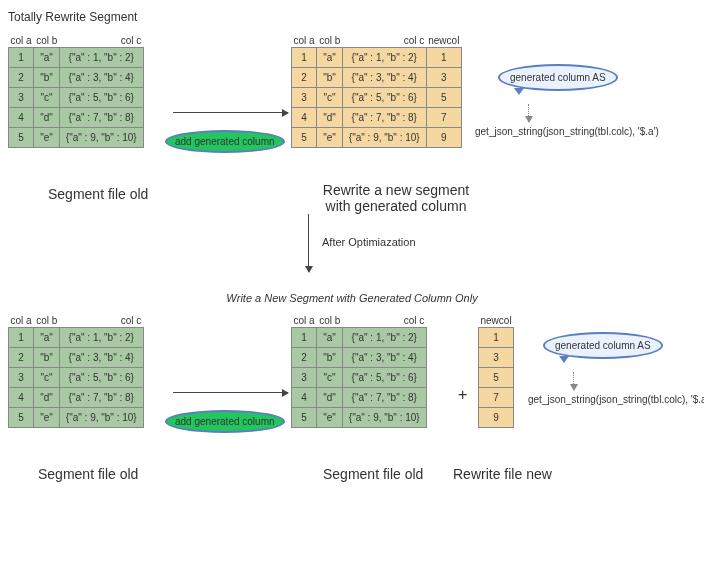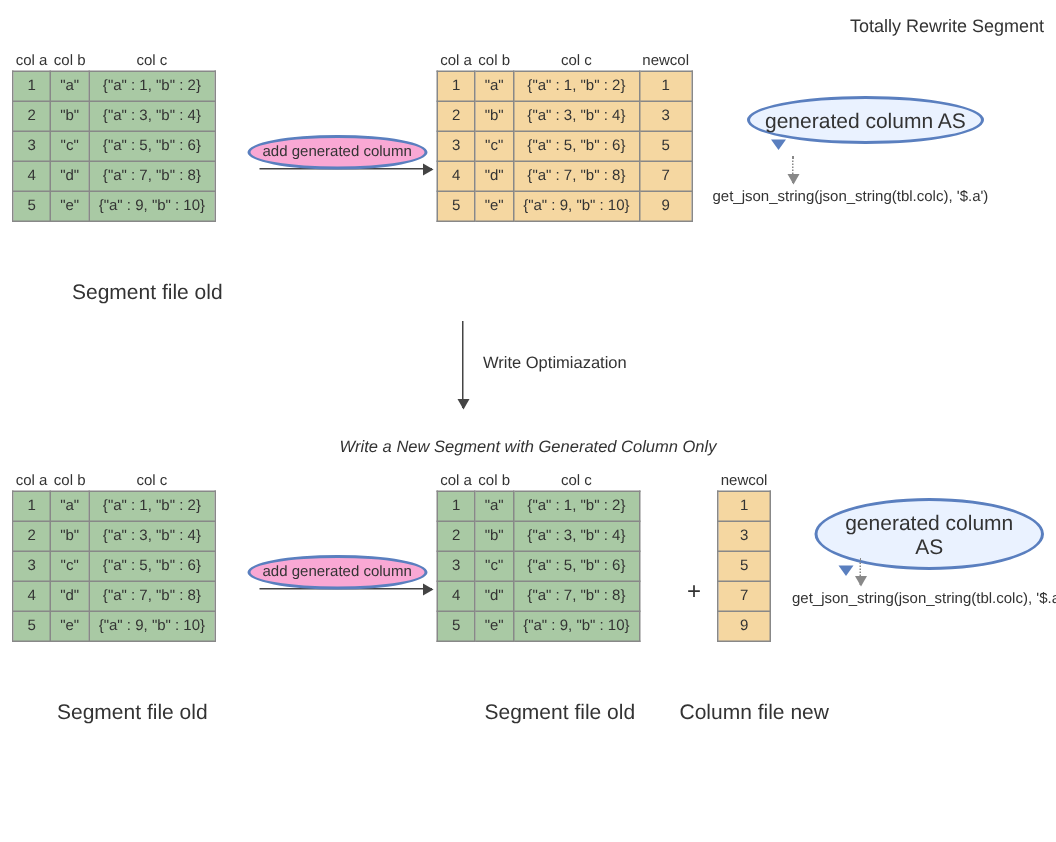--- a/index.html
+++ b/index.html
@@ -5,46 +5,47 @@
   * { box-sizing: border-box; }
   body {
     font-family: "Comic Sans MS", "Segoe Script", cursive, sans-serif;
     font-size: 10px;
     color: #333;
     background: #fff;
     margin: 0;
     padding: 8px;
     width: 704px;
   }
-  .title { text-align: right; font-size: 12px; margin: 2px 0 10px 0; }
+  .title { text-align: left; font-size: 12px; margin: 2px 0 10px 0; }
   .title2 { text-align: center; font-size: 11px; margin: 8px 0 10px 0; font-style: italic; }
   .stage { position: relative; height: 180px; }
   .stage2 { position: relative; height: 200px; }
   .tbl { position: absolute; border-collapse: collapse; }
-  .tbl th { font-weight: normal; padding: 1px 2px; text-align: center; white-space: nowrap; }
+  .tbl th { font-weight: normal; padding: 1px 2px; text-align: right; white-space: nowrap; }
   .tbl td { border: 1px solid #888; padding: 4px 6px; text-align: center; white-space: nowrap; }
   .green td { background: #a9c9a4; }
   .orange td { background: #f5d7a1; }
   .caption { position: absolute; font-size: 14px; text-align: center; }
   .pill {
     position: absolute;
     border: 2px solid #5a7fbf;
-    background: #f9a8d4;
+    background: #22c55e;
     border-radius: 50%;
     padding: 4px 8px;
     font-size: 10px;
     text-align: right;
+    margin-top: 40px;
   }
   .bubble {
     position: absolute;
     border: 2px solid #5a7fbf;
     background: #eaf2ff;
     border-radius: 50%;
     padding: 6px 10px;
-    font-size: 14px;
+    font-size: 10px;
     text-align: center;
   }
   .bubble::after {
     content: "";
     position: absolute;
     bottom: -6px; left: 14px;
     width: 0; height: 0;
     border-left: 5px solid transparent;
     border-right: 5px solid transparent;
     border-top: 7px solid #5a7fbf;
@@ -173,29 +174,30 @@
           <td>7</td>
         </tr>
     <tr>
           <td>5</td>
           <td>"e"</td>
           <td>{"a" : 9, "b" : 10}</td>
           <td>9</td>
         </tr>
   </tbody>
     </table>
+  <div class="caption" style="left:308px; top:148px; width:160px;">Rewrite a new segment with generated column</div>
 
   <div class="bubble" style="left:490px; top:30px;">generated column AS</div>
   <div class="dotarrow" style="left:520px; top:70px; height:18px;"></div>
   <div class="expr" style="left:467px; top:92px;">get_json_string(json_string(tbl.colc), '$.a')</div>
 </div>
 
 <div class="between">
   <div class="arrow-v"></div>
-  <div class="label">Write Optimiazation</div>
+  <div class="label">After Optimiazation</div>
 </div>
 
 <div class="title2">Write a New Segment with Generated Column Only</div>
 
 <div class="stage2">
 
   <table class="tbl green" style="left:0; top:0;">
     <tbody>
         <tr>
       <th>col a</th>
@@ -287,18 +289,18 @@
           <td>5</td>
         </tr>
     <tr>
           <td>7</td>
         </tr>
     <tr>
           <td>9</td>
         </tr>
   </tbody>
     </table>
-  <div class="caption" style="left:445px; top:152px;">Column file new</div>
+  <div class="caption" style="left:445px; top:152px;">Rewrite file new</div>
 
   <div class="bubble" style="left:535px; top:18px;">generated column AS</div>
   <div class="dotarrow" style="left:565px; top:58px; height:18px;"></div>
   <div class="expr" style="left:520px; top:80px;">get_json_string(json_string(tbl.colc), '$.a')</div>
 </div>
 
 </body></html>

